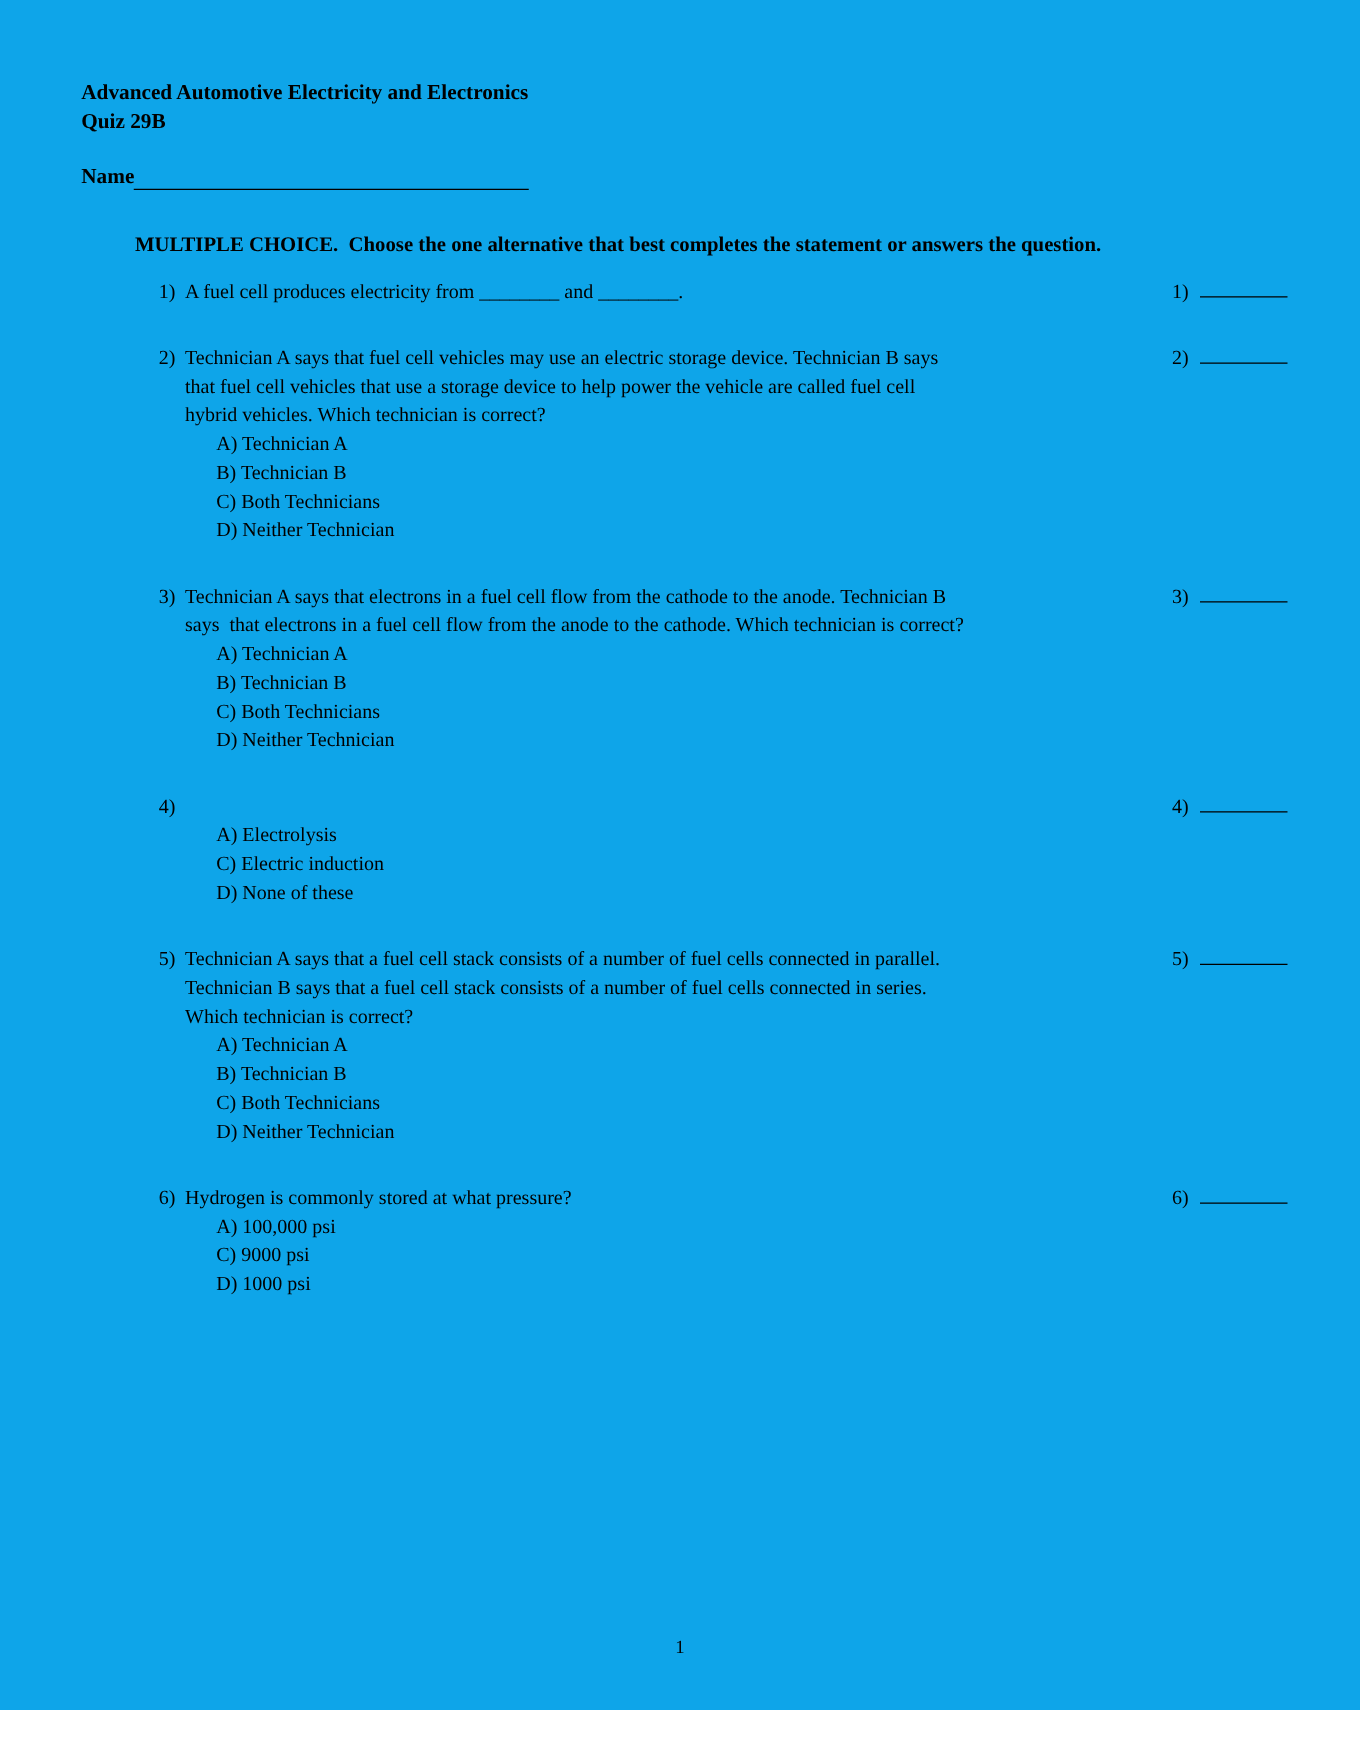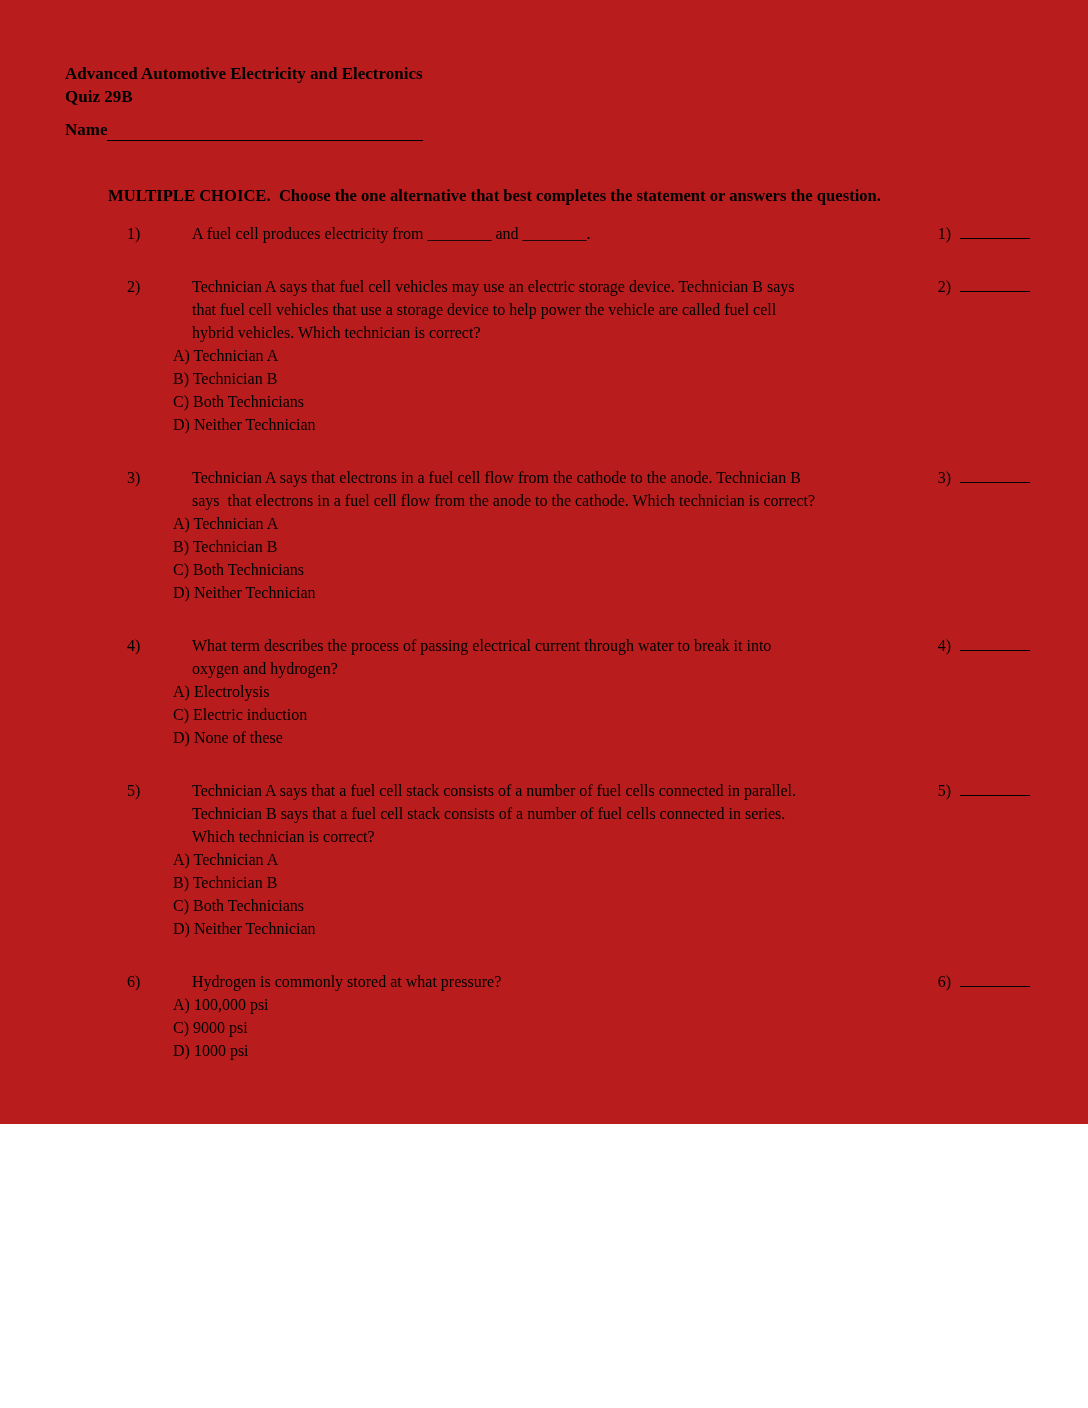--- a/index.html
+++ b/index.html
@@ -1,36 +1,36 @@
 <!DOCTYPE html>
 <html><head>
 <meta charset="utf-8">
 <style>
   html, body { margin: 0; padding: 0; background: #ffffff; }
   .page {
     position: relative;
     width: 1088px;
-    height: 1124px;
-    background: #b91c1c;
+    height: 1368px;
+    background: #0ea5e9;
     color: #000000;
     font-family: "Liberation Serif", "DejaVu Serif", serif;
     overflow: hidden;
   }
   .doc-header {
     position: absolute;
     left: 65px;
     top: 62px;
     font-weight: bold;
     font-size: 17px;
     line-height: 23px;
   }
   .name-row {
     position: absolute;
     left: 65px;
-    top: 119px;
+    top: 130px;
     font-weight: bold;
     font-size: 17px;
     line-height: 22px;
   }
   .name-underline {
     display: inline-block;
     width: 316px;
     height: 17px;
     border-bottom: 1.6px solid #000;
     vertical-align: bottom;
@@ -62,21 +62,20 @@
   .q-num {
     flex: none;
     width: 21px;
     font-size: 16px;
     line-height: 23px;
   }
   .q-lines {
     font-size: 16px;
     line-height: 23px;
     white-space: pre-wrap;
-    margin-left: 44px;
   }
   .choices {
     padding-left: 46px;
     font-size: 16px;
     line-height: 23px;
     white-space: pre-wrap;
   }
   .q-ans {
     margin-left: auto;
     font-size: 16px;
@@ -152,21 +151,20 @@
     </div>
     <div class="q-ans">
       <span>3)</span><span class="ans-blank"></span>
     </div>
   </div>
 
   <div class="question">
     <div class="q-main">
       <div class="q-first">
         <span class="q-num">4)</span>
-        <div class="q-lines"><div>What term describes the process of passing electrical current through water to break it into</div><div>oxygen and hydrogen?</div></div>
       </div>
       <div class="choices"><div>A) Electrolysis</div><div>C) Electric induction</div><div>D) None of these</div></div>
     </div>
     <div class="q-ans">
       <span>4)</span><span class="ans-blank"></span>
     </div>
   </div>
 
   <div class="question">
     <div class="q-main">

